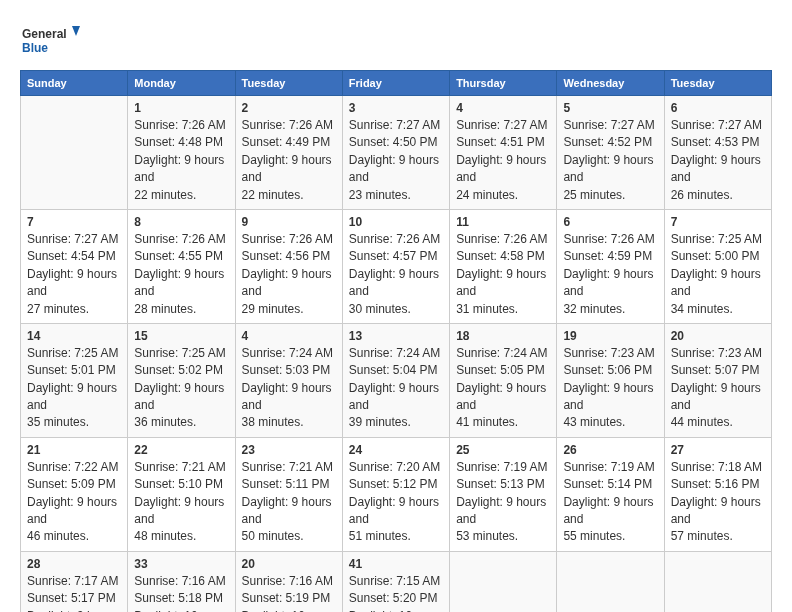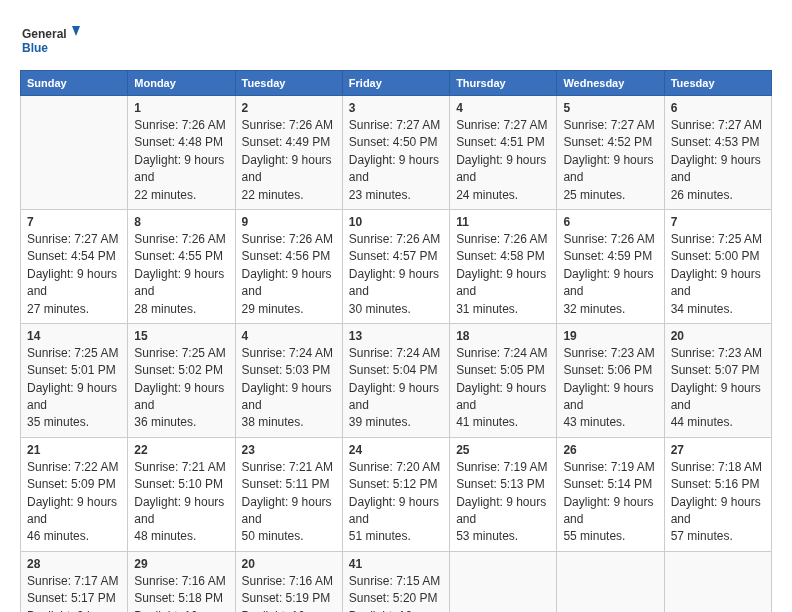--- a/index.html
+++ b/index.html
@@ -222,21 +222,21 @@
           <div class="day-number">27</div>
           <div class="day-info">Sunrise: 7:18 AM<br>Sunset: 5:16 PM<br>Daylight: 9 hours and<br>57 minutes.</div>
         </td>
       </tr>
       <tr>
         <td>
           <div class="day-number">28</div>
           <div class="day-info">Sunrise: 7:17 AM<br>Sunset: 5:17 PM<br>Daylight: 9 hours and<br>59 minutes.</div>
         </td>
         <td>
-          <div class="day-number">29</div>
+          <div class="day-number">33</div>
           <div class="day-info">Sunrise: 7:16 AM<br>Sunset: 5:18 PM<br>Daylight: 10 hours and<br>1 minute.</div>
         </td>
         <td>
           <div class="day-number">20</div>
           <div class="day-info">Sunrise: 7:16 AM<br>Sunset: 5:19 PM<br>Daylight: 10 hours and<br>3 minutes.</div>
         </td>
         <td>
           <div class="day-number">41</div>
           <div class="day-info">Sunrise: 7:15 AM<br>Sunset: 5:20 PM<br>Daylight: 10 hours and<br>5 minutes.</div>
         </td>

